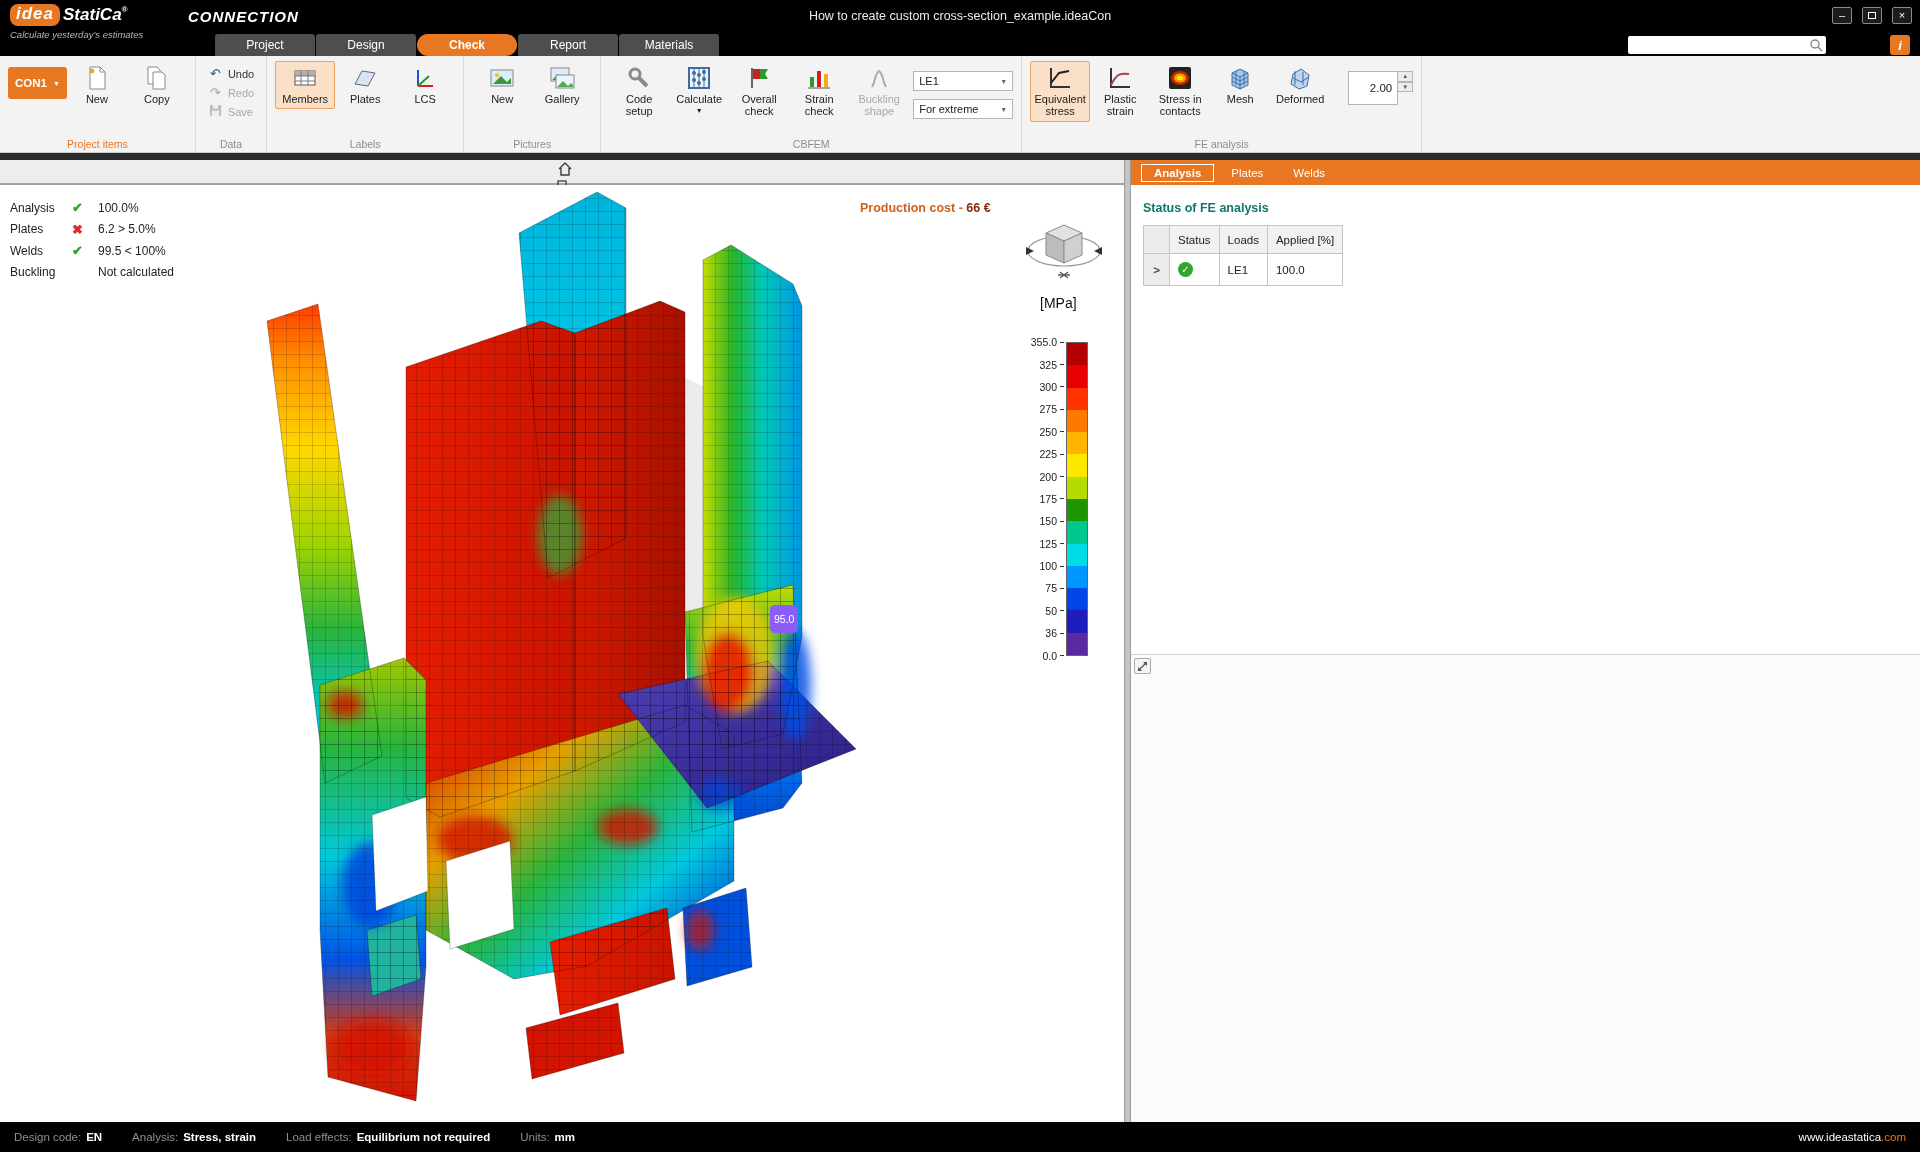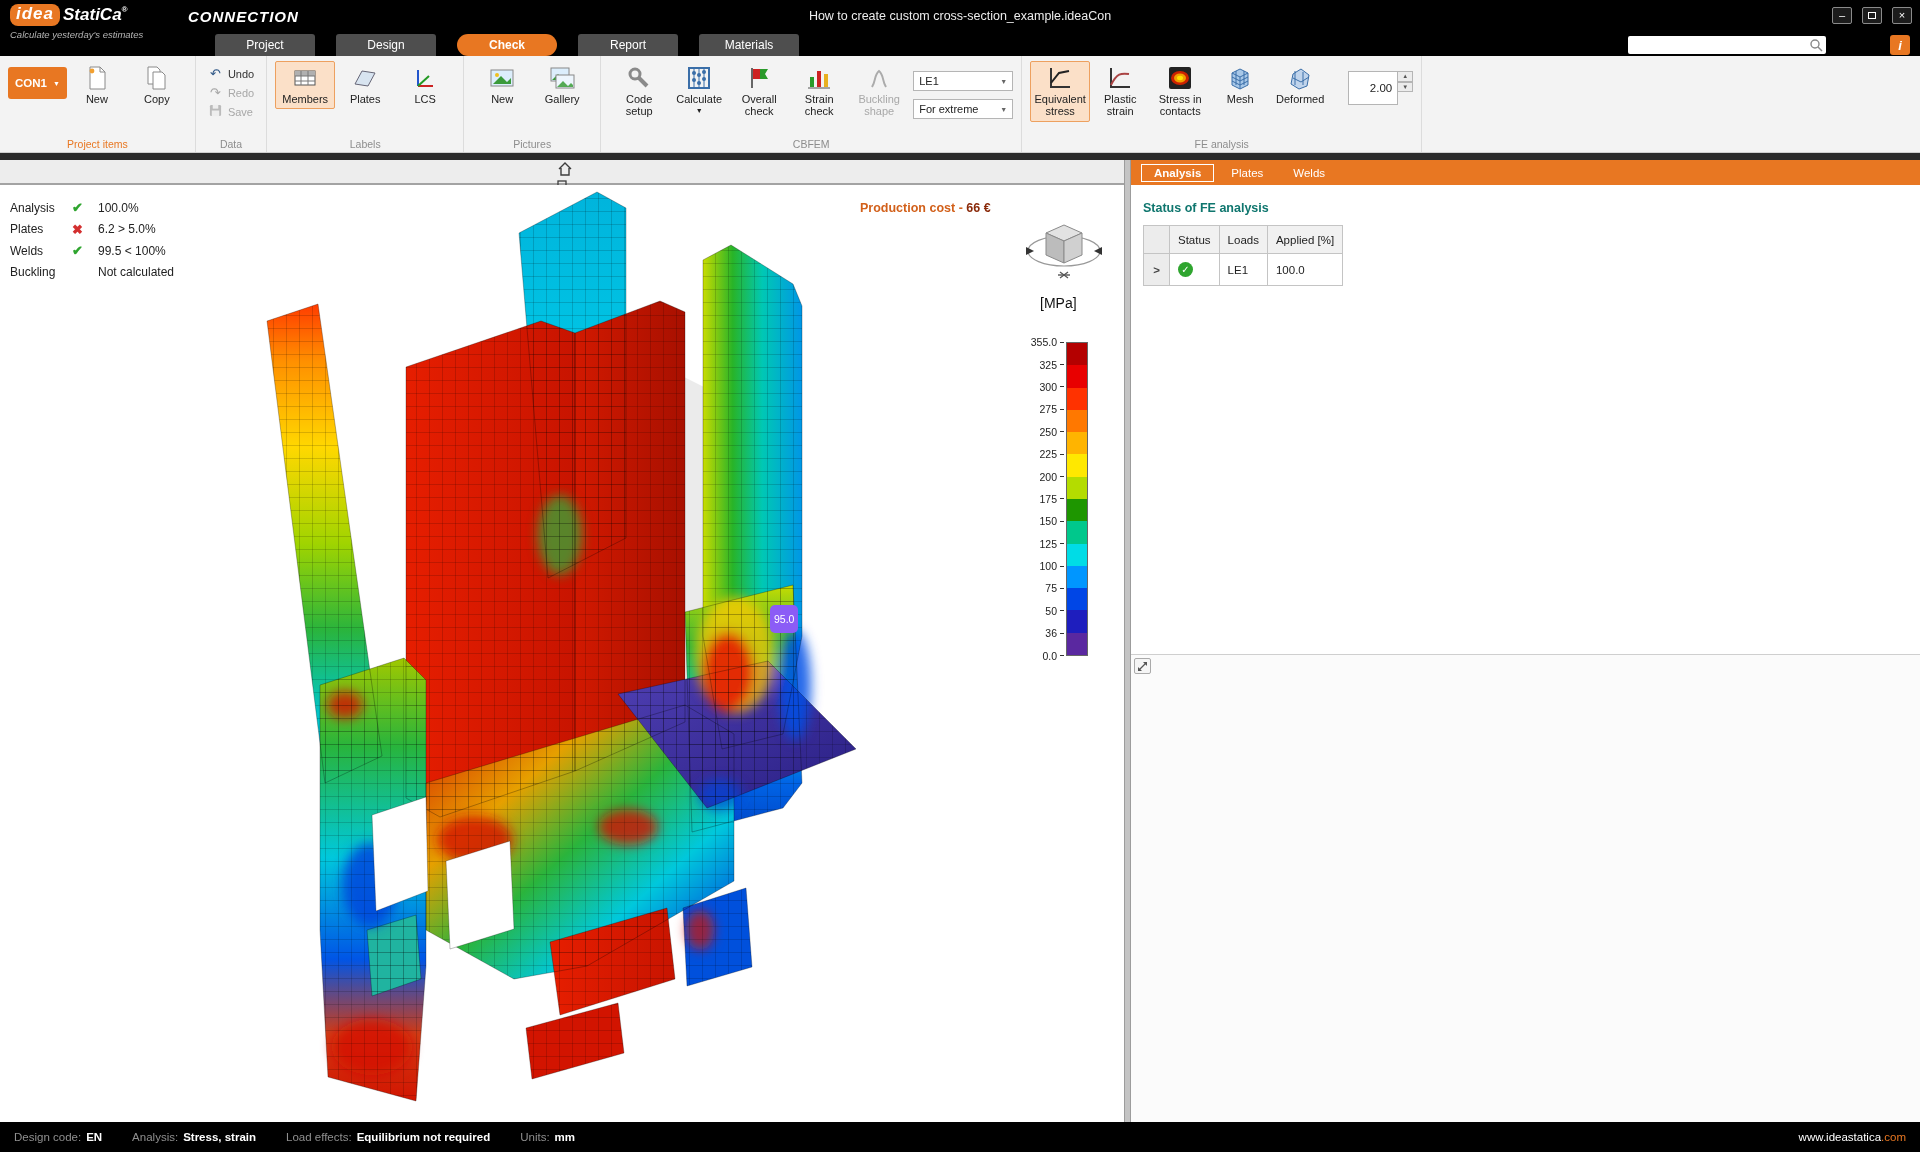--- a/index.html
+++ b/index.html
@@ -18,21 +18,21 @@
   .logo-reg { color:#fff; font-size:8px; vertical-align:top; }
   .tagline { color:#b5b5b5; font-style:italic; font-size:9.5px; margin-top:3px; }
   .app-name { position:absolute; left:188px; top:8px; color:#fff; font-style:italic; font-weight:bold; font-size:15px; letter-spacing:1px; }
   .doc-title { position:absolute; left:50%; transform:translateX(-50%); top:9px; color:#ececec; font-size:12.5px; white-space:nowrap; }
   .win-btns { position:absolute; right:8px; top:7px; display:flex; gap:10px; }
   .win-btn { width:20px; height:17px; background:#1c1c1c; border:1px solid #8a8a8a; color:#fff; font-size:11px; display:flex; align-items:center; justify-content:center; border-radius:2px; line-height:1; }
   .maxi-glyph { width:8px; height:7px; border:1px solid #fff; display:block; }
 
   
   .tabrow { position:absolute; left:0; top:34px; width:100%; height:22px; background:#000; z-index:5; }
-  .tabs { position:absolute; left:215px; top:0; height:22px; display:flex; gap:21px;justify-content:space-between; }
+  .tabs { position:absolute; left:215px; top:0; height:22px; display:flex; gap:1px;justify-content:space-between; }
   .rtab { min-width:100px; padding:0 16px; display:flex; align-items:center; justify-content:center; color:#fff; font-size:12px; background:#4e4e4e; border-radius:3px 3px 0 0; cursor:default; }
   .rtab.active { background:#e87722; font-weight:bold;border-radius:11px; }
   .search { position:absolute; right:94px; top:2px; width:198px; height:18px; background:#fff; border-radius:2px; display:flex; align-items:center; }
   .search input { flex:1; border:none; outline:none; height:14px; font-size:11px; padding:0 4px; background:transparent; font-family:inherit; }
   .search .mag { width:16px; height:16px; margin-right:2px; }
   .info-btn { position:absolute; right:10px; top:1px; width:20px; height:20px; background:#e87722; color:#fff; font-weight:bold; font-style:italic; font-size:13px; border-radius:3px; display:flex; align-items:center; justify-content:center; }
 
   
   .ribbon { position:absolute; left:0; top:56px; width:100%; height:97px; background:#f3f3f3; border-bottom:1px solid #cfcfcf; display:flex; }
   .rgroup { position:relative; padding:5px 8px 16px; display:flex; align-items:flex-start; border-right:1px solid #dcdcdc; height:100%; }

